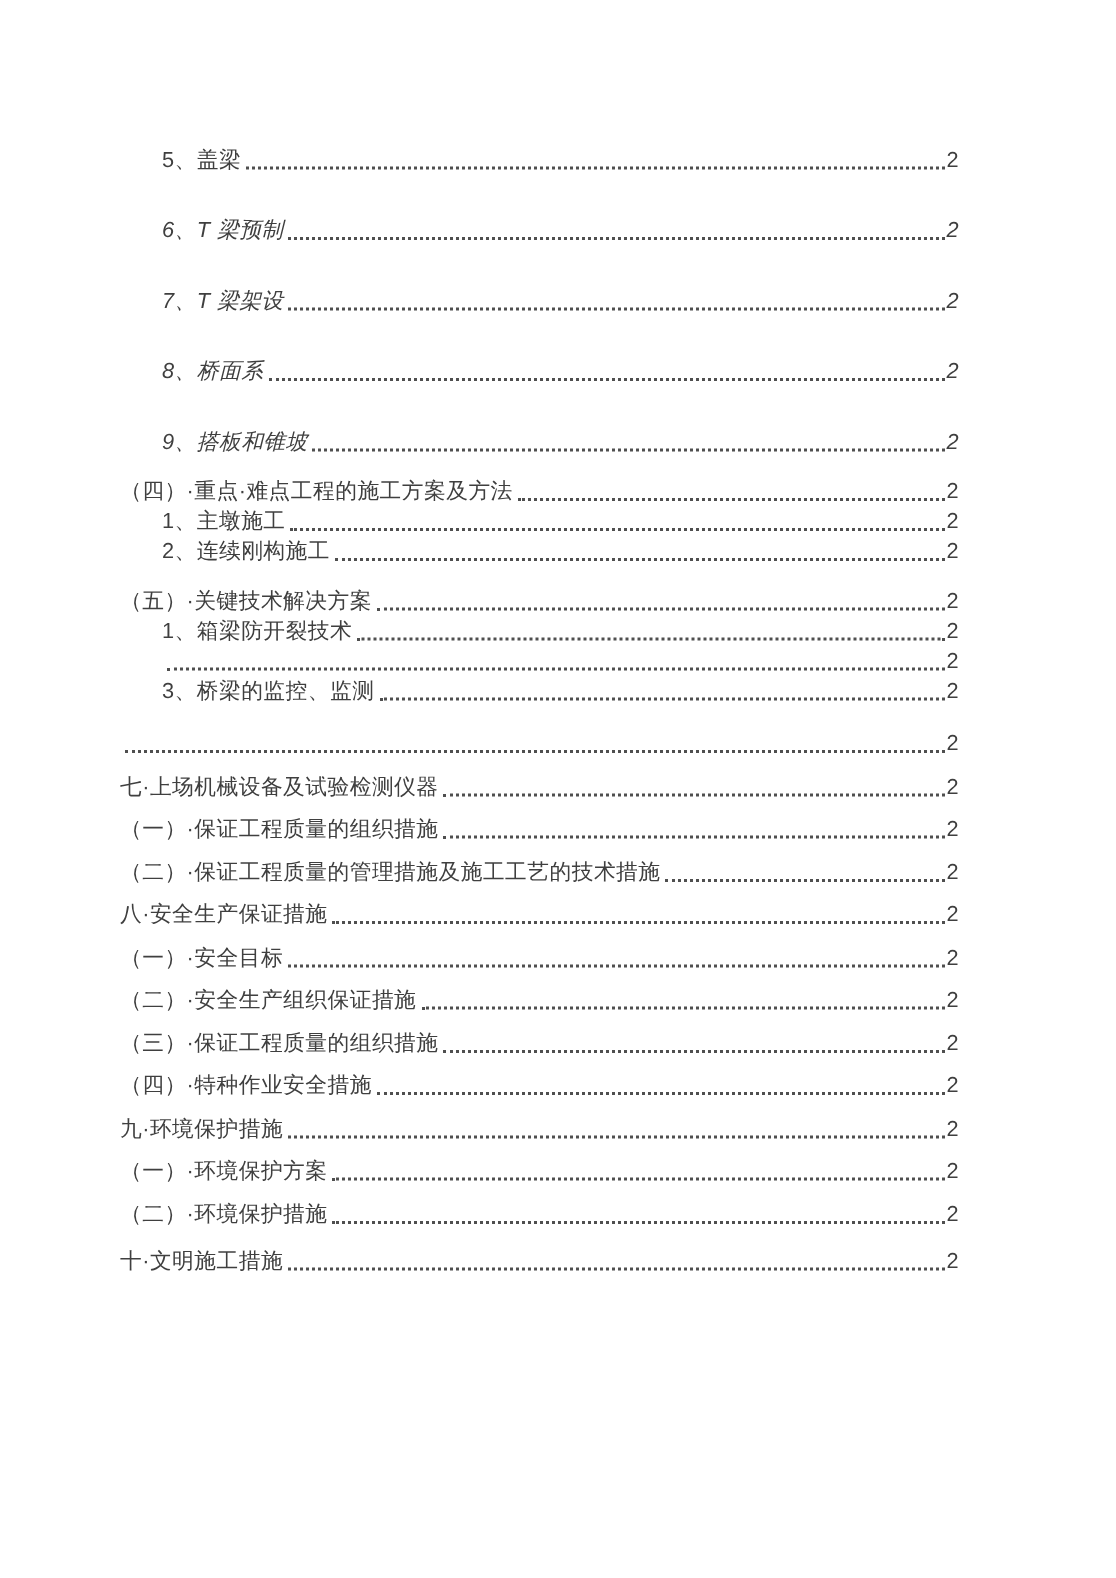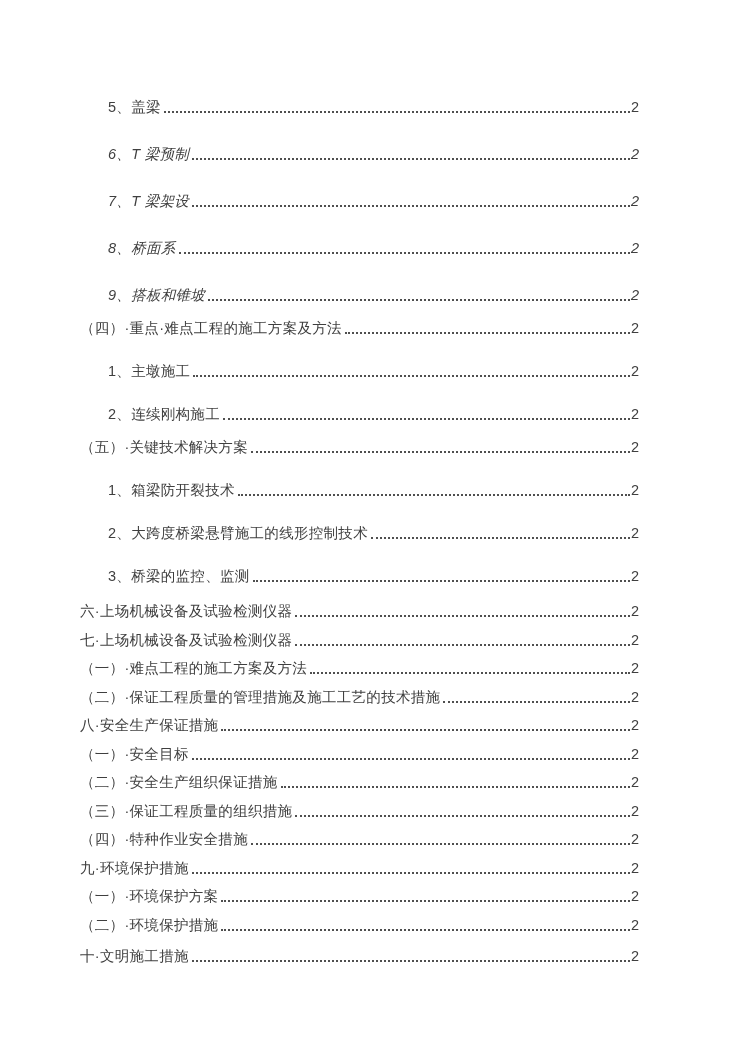--- a/index.html
+++ b/index.html
@@ -42,21 +42,21 @@
   }
   .toc-page {
     flex: 0 0 auto;
     line-height: 18px;
   }
   
   .indent-1 { padding-left: 28px; }
   
   .g-first { margin-top: 96px; }
   .g-xl    { margin-top: 27px; font-style: italic; }
-  .g-lg    { margin-top: 23px; }
+  .g-lg    { }
   .g-md    { margin-top: 13px; }
   .g-md2   { margin-top: 15px; }
   .g-sm    { margin-top: 8.5px; }
   .g-md3   { margin-top: 11px; }
 </style>
 </head>
 <body>
 
 <div class="doc-page">
   <div class="toc-list" id="toc-list">
@@ -104,41 +104,39 @@
     <span class="toc-label">（五）·关键技术解决方案</span>
     <span class="toc-dots"></span>
     <span class="toc-page">2</span>
   </div>
       <div class="toc-row g-lg indent-1">
     <span class="toc-label">1、箱梁防开裂技术</span>
     <span class="toc-dots"></span>
     <span class="toc-page">2</span>
   </div>
       <div class="toc-row g-lg indent-1">
-    <span class="toc-label">2、大跨度桥梁悬臂施工的线形控制技术</span>
     <span class="toc-dots"></span>
     <span class="toc-page">2</span>
   </div>
       <div class="toc-row g-lg indent-1">
     <span class="toc-label">3、桥梁的监控、监测</span>
     <span class="toc-dots"></span>
     <span class="toc-page">2</span>
   </div>
       <div class="toc-row g-md2 indent-0">
-    <span class="toc-label">六·上场机械设备及试验检测仪器</span>
     <span class="toc-dots"></span>
     <span class="toc-page">2</span>
   </div>
       <div class="toc-row g-sm indent-0">
     <span class="toc-label">七·上场机械设备及试验检测仪器</span>
     <span class="toc-dots"></span>
     <span class="toc-page">2</span>
   </div>
       <div class="toc-row g-sm indent-0">
-    <span class="toc-label">（一）·难点工程的施工方案及方法</span>
+    <span class="toc-label">（一）·保证工程质量的组织措施</span>
     <span class="toc-dots"></span>
     <span class="toc-page">2</span>
   </div>
       <div class="toc-row g-sm indent-0">
     <span class="toc-label">（二）·保证工程质量的管理措施及施工工艺的技术措施</span>
     <span class="toc-dots"></span>
     <span class="toc-page">2</span>
   </div>
       <div class="toc-row g-sm indent-0">
     <span class="toc-label">八·安全生产保证措施</span>

